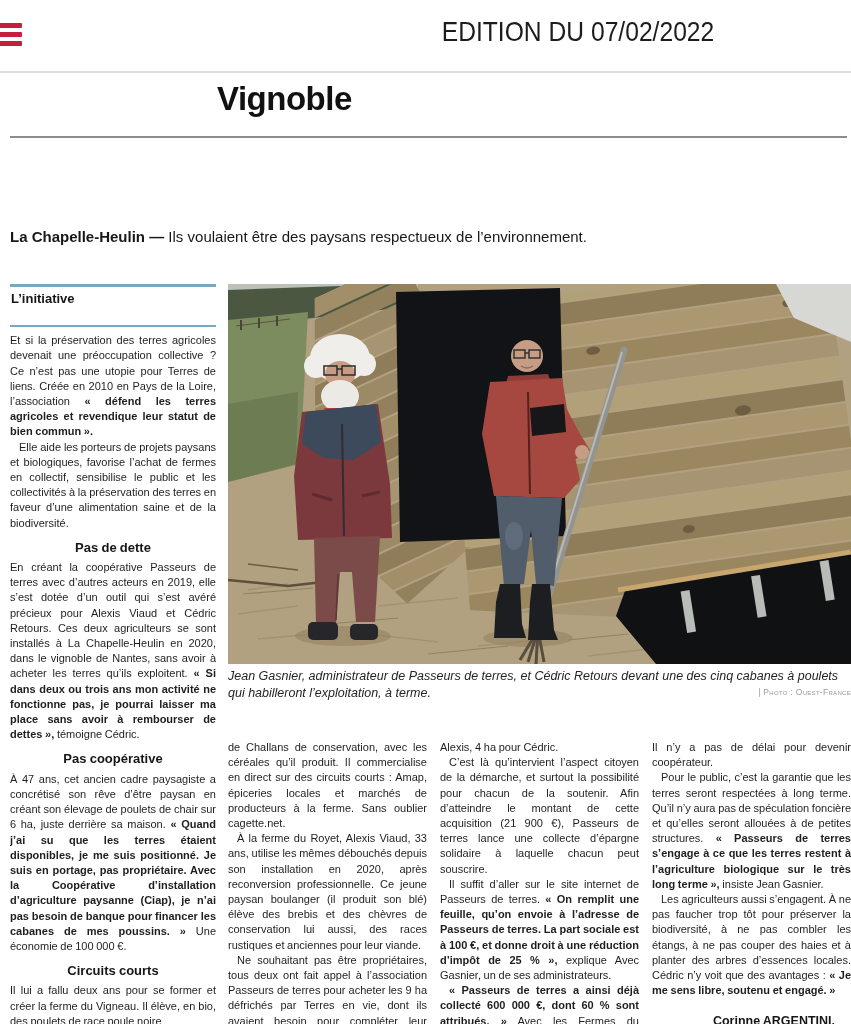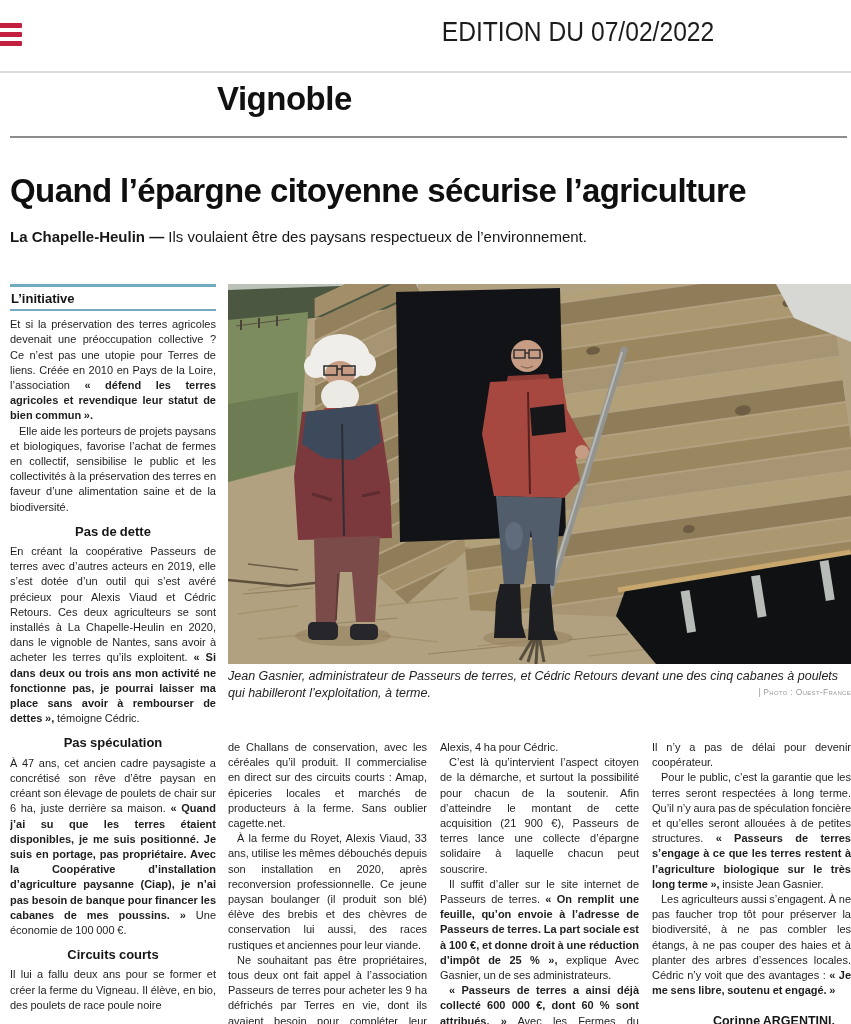--- a/index.html
+++ b/index.html
@@ -29,21 +29,21 @@
   .col .b{font-weight:700;}
   .col1{position:absolute;left:10px;top:284px;width:206px;height:740px;overflow:hidden;}
   .cols-bottom{position:absolute;left:228px;top:740px;width:623px;height:312px;overflow:hidden;
                display:flex;gap:13px;}
   .cols-bottom .col{width:199px;}
 
   .xhead{font-size:13px;font-weight:700;text-align:center;margin:9px 0 5px 0;color:#161616;}
   .byline{text-align:right;font-weight:700;font-size:12.5px;margin-top:16px;padding-right:16px;color:#161616;}
 
   .infobox{border-top:3px solid #74a9bf;margin-bottom:6px;}
-  .infobox-title{font-size:13px;font-weight:700;color:#161616;padding:4px 0 3px 1px;
+  .infobox-title{font-size:13px;font-weight:700;color:#161616;padding:4px 0 19px 1px;
                  border-bottom:2px solid #74a9bf;text-align:left;}
 
   
   .photo{position:absolute;left:228px;top:284px;width:623px;height:380px;margin:0;overflow:hidden;}
   .caption{position:absolute;left:228px;top:668px;width:623px;font-size:12.5px;font-style:italic;
            line-height:16.5px;color:#242424;}
   .credit{position:absolute;right:0;bottom:1px;font-style:normal;font-variant:small-caps;
           font-size:8.5px;color:#9a9a9a;letter-spacing:0.3px;}
 </style>
 </head>
@@ -55,34 +55,33 @@
     <span></span>
     <span></span>
     <span></span>
   </div>
   <div class="edition">EDITION DU 07/02/2022</div>
   <div class="rule-light"></div>
 
   <h2 class="section-title">Vignoble</h2>
   <div class="rule-dark"></div>
 
-  <h1 class="headline">Quand l’épargne citoyenne sécurise l’agriculture</h1>
   <div class="lead">
     <span class="lead-loc">La Chapelle-Heulin —</span><span> Ils voulaient être des paysans respectueux de l’environnement.</span><br>
   </div>
 
   <div class="col col1">
       <div class="infobox">
         <div class="infobox-title">L’initiative</div>
       </div>
       <p><span>Et si la préservation des terres agricoles devenait une préoccupation collective ? Ce n’est pas une utopie pour Terres de liens. Créée en 2010 en Pays de la Loire, l’association </span><span class="b">« défend les terres agricoles et revendique leur statut de bien commun ».</span></p>
       <p class="indent"><span>Elle aide les porteurs de projets paysans et biologiques, favorise l’achat de fermes en collectif, sensibilise le public et les collectivités à la préservation des terres en faveur d’une alimentation saine et de la biodiversité.</span></p>
       <div class="xhead">Pas de dette</div>
       <p><span>En créant la coopérative Passeurs de terres avec d’autres acteurs en 2019, elle s’est dotée d’un outil qui s’est avéré précieux pour Alexis Viaud et Cédric Retours. Ces deux agriculteurs se sont installés à La Chapelle-Heulin en 2020, dans le vignoble de Nantes, sans avoir à acheter les terres qu’ils exploitent. </span><span class="b">« Si dans deux ou trois ans mon activité ne fonctionne pas, je pourrai laisser ma place sans avoir à rembourser de dettes »,</span><span> témoigne Cédric.</span></p>
-      <div class="xhead">Pas spéculation</div>
+      <div class="xhead">Pas coopérative</div>
       <p><span>À 47 ans, cet ancien cadre paysagiste a concrétisé son rêve d’être paysan en créant son élevage de poulets de chair sur 6 ha, juste derrière sa maison. </span><span class="b">« Quand j’ai su que les terres étaient disponibles, je me suis positionné. Je suis en portage, pas propriétaire. Avec la Coopérative d’installation d’agriculture paysanne (Ciap), je n’ai pas besoin de banque pour financer les cabanes de mes poussins. »</span><span> Une économie de 100 000 €.</span></p>
       <div class="xhead">Circuits courts</div>
       <p><span>Il lui a fallu deux ans pour se former et créer la ferme du Vigneau. Il élève, en bio, des poulets de race poule noire</span></p>
     </div>
 
   <figure class="photo">
     <svg viewBox="0 0 623 380" width="623" height="380" preserveAspectRatio="none">
 
       <g>
         <rect width="623" height="380" fill="#b2a180"></rect>

